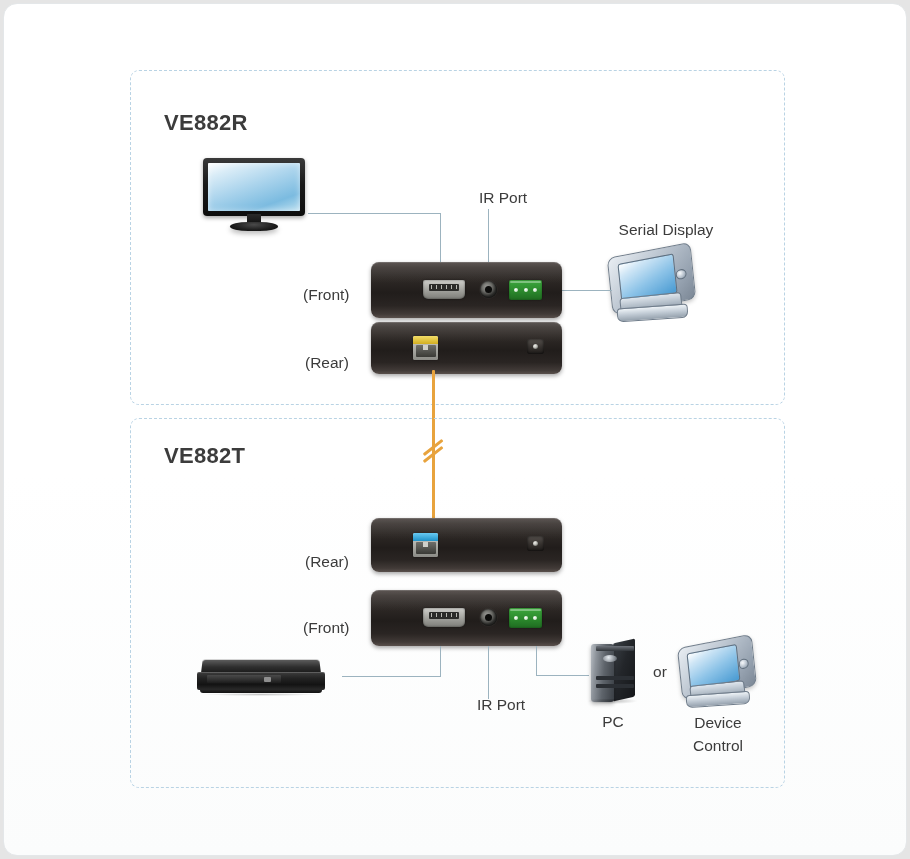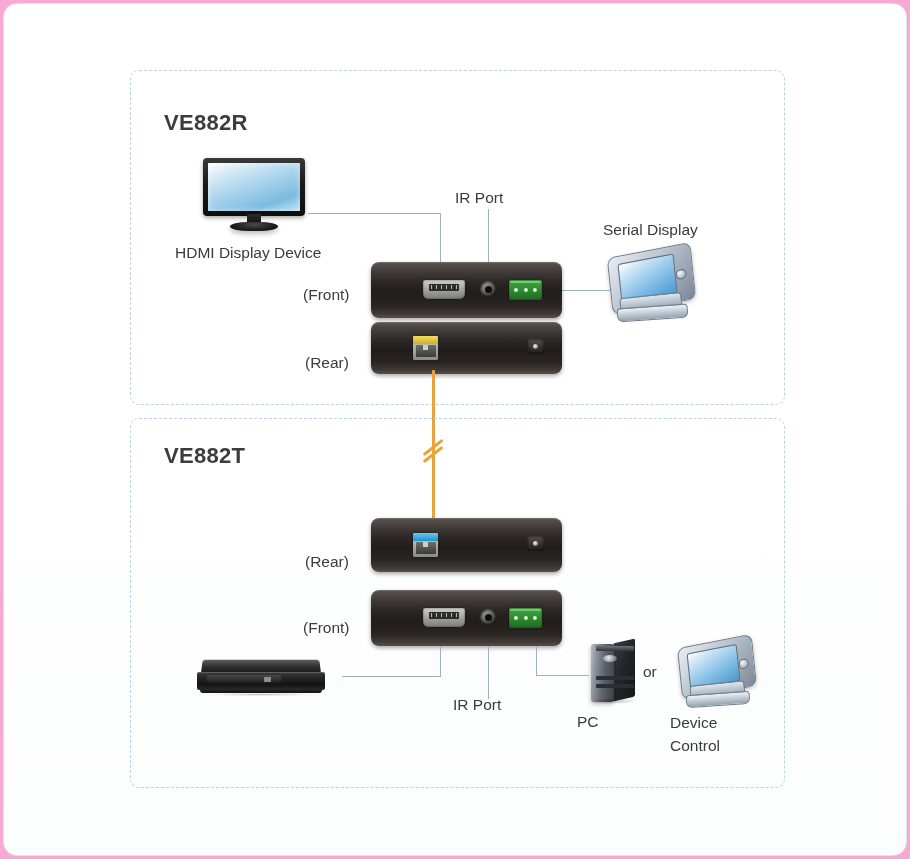--- a/index.html
+++ b/index.html
@@ -10,21 +10,21 @@
   body {
     width: 910px;
     height: 859px;
     font-family: "Liberation Sans", sans-serif;
     overflow: hidden;
   }
   #canvas {
     position: relative;
     width: 910px;
     height: 859px;
-    background: #f9a8d4;
+    background: #e5e5e5;
     box-sizing: border-box;
   }
   
   .outer-frame {
     position: absolute;
     left: 3px;
     top: 3px;
     width: 904px;
     height: 853px;
     border: 1px solid #e4e7e9;
@@ -47,21 +47,21 @@
     letter-spacing: 0.3px;
     white-space: nowrap;
   }
   .label {
     position: absolute;
     font-size: 15.5px;
     color: #3b3b3b;
     white-space: nowrap;
     line-height: 19px;
   }
-  .label.center { text-align: left; }
+  .label.center { text-align: center; }
 
   
   .lline {
     position: absolute;
     background: #9cb3bf;
   }
   .lline.h { height: 1.4px; }
   .lline.v { width: 1.4px; }
 
   
@@ -429,21 +429,20 @@
 
   <div class="group-title" style="left:164px; top:110px;">VE882R</div>
 
   <div class="monitor" style="left:203px; top:158px; width:102px; height:78px;">
     <div class="bezel">
       <div class="screen"></div>
     </div>
     <div class="neck"></div>
     <div class="base"></div>
   </div>
-  <div class="label center" style="left:175px; top:243px; width:180px;">HDMI Display Device</div>
 
   <div class="label center" style="left:455px; top:188px; width:96px;">IR Port</div>
 
   <div class="label center" style="left:603px; top:220px; width:126px;">Serial Display</div>
   <div class="terminal" style="left:605px; top:248px; width:96px; height:76px;">
     <div class="shell">
       <div class="scr"></div>
       <div class="knob"></div>
     </div>
     <div class="standbar"></div>

